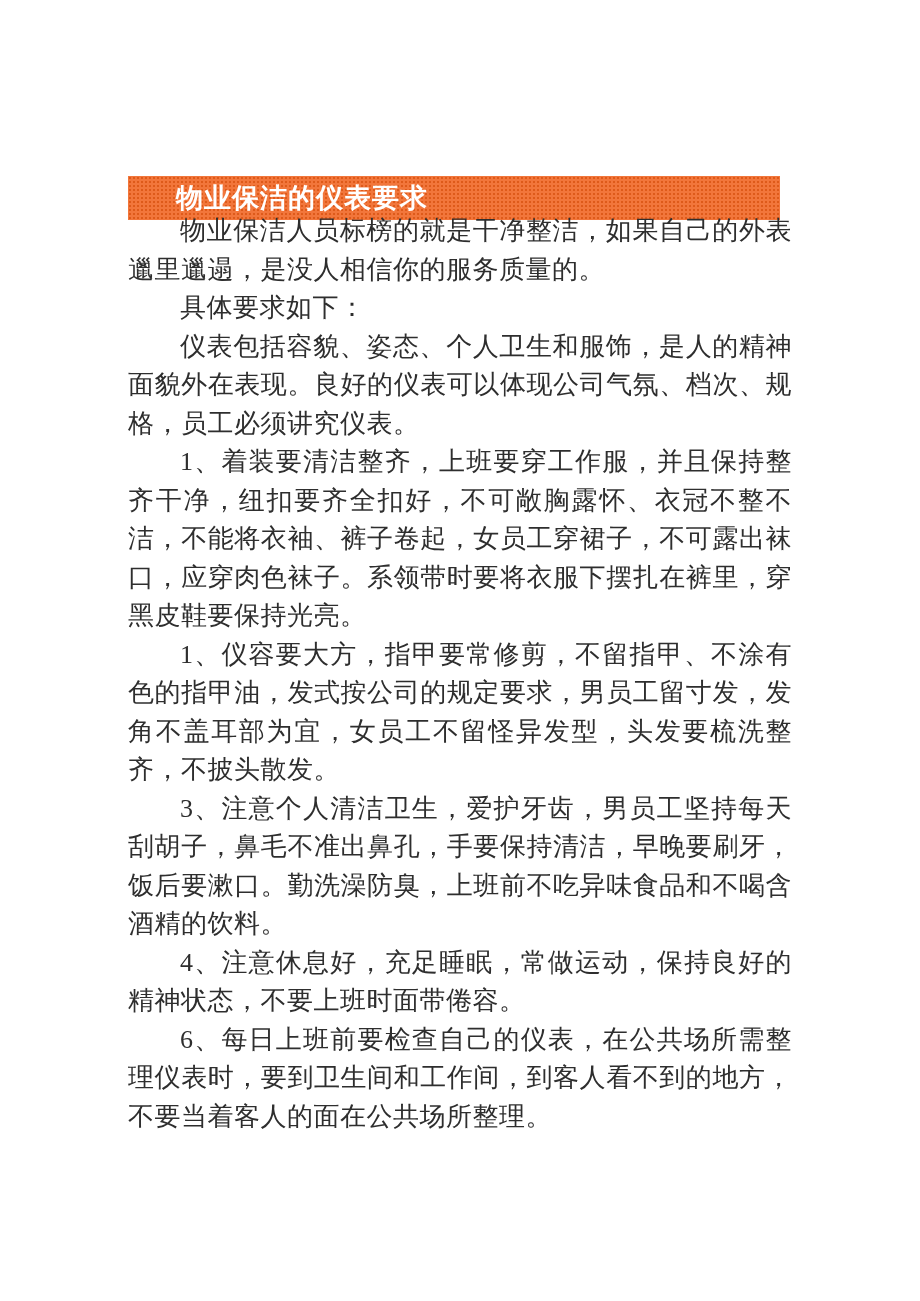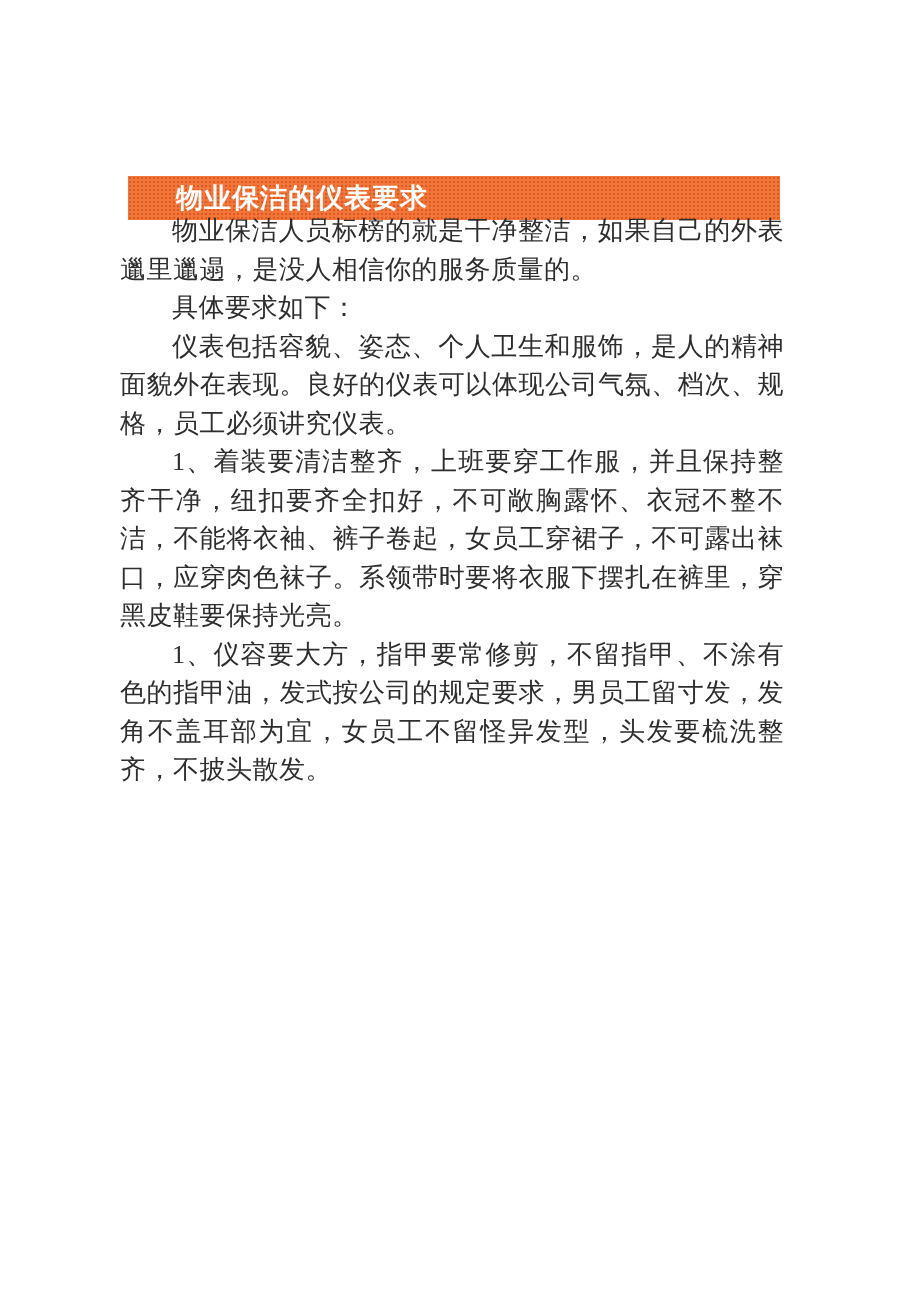--- a/index.html
+++ b/index.html
@@ -33,21 +33,21 @@
   }
   .banner-title {
     color: var(--banner-text, #ffffff);
     font-size: 27px;
     font-weight: bold;
     letter-spacing: 1px;
     white-space: nowrap;
   }
   .content {
     position: absolute;
-    left: 120px;
+    left: 128px;
     top: 212px;
     width: 664px;
   }
   .content p {
     margin: 0;
     padding: 0;
     color: var(--body-text, #2e2e2e);
     font-size: 26px;
     line-height: 38.5px;
     text-indent: 2em;
@@ -62,14 +62,17 @@
 <div class="page" style="--banner-bg: #f2763b; --banner-dot: #de5a1a; --banner-text: #ffffff; --body-text: #2e2e2e; --page-bg: #ffffff;">
   <div class="banner">
     <span class="banner-title">物业保洁的仪表要求</span>
   </div>
   <div class="content" id="paragraphs">
       <p>物业保洁人员标榜的就是干净整洁，如果自己的外表邋里邋遢，是没人相信你的服务质量的。</p>
       <p>具体要求如下：</p>
       <p>仪表包括容貌、姿态、个人卫生和服饰，是人的精神面貌外在表现。良好的仪表可以体现公司气氛、档次、规格，员工必须讲究仪表。</p>
       <p>1、着装要清洁整齐，上班要穿工作服，并且保持整齐干净，纽扣要齐全扣好，不可敞胸露怀、衣冠不整不洁，不能将衣袖、裤子卷起，女员工穿裙子，不可露出袜口，应穿肉色袜子。系领带时要将衣服下摆扎在裤里，穿黑皮鞋要保持光亮。</p>
       <p>1、仪容要大方，指甲要常修剪，不留指甲、不涂有色的指甲油，发式按公司的规定要求，男员工留寸发，发角不盖耳部为宜，女员工不留怪异发型，头发要梳洗整齐，不披头散发。</p>
+      <p>3、注意个人清洁卫生，爱护牙齿，男员工坚持每天刮胡子，鼻毛不准出鼻孔，手要保持清洁，早晚要刷牙，饭后要漱口。勤洗澡防臭，上班前不吃异味食品和不喝含酒精的饮料。</p>
+      <p>4、注意休息好，充足睡眠，常做运动，保持良好的精神状态，不要上班时面带倦容。</p>
+      <p>6、每日上班前要检查自己的仪表，在公共场所需整理仪表时，要到卫生间和工作间，到客人看不到的地方，不要当着客人的面在公共场所整理。</p>
     </div>
 </div>
 
 </body></html>

